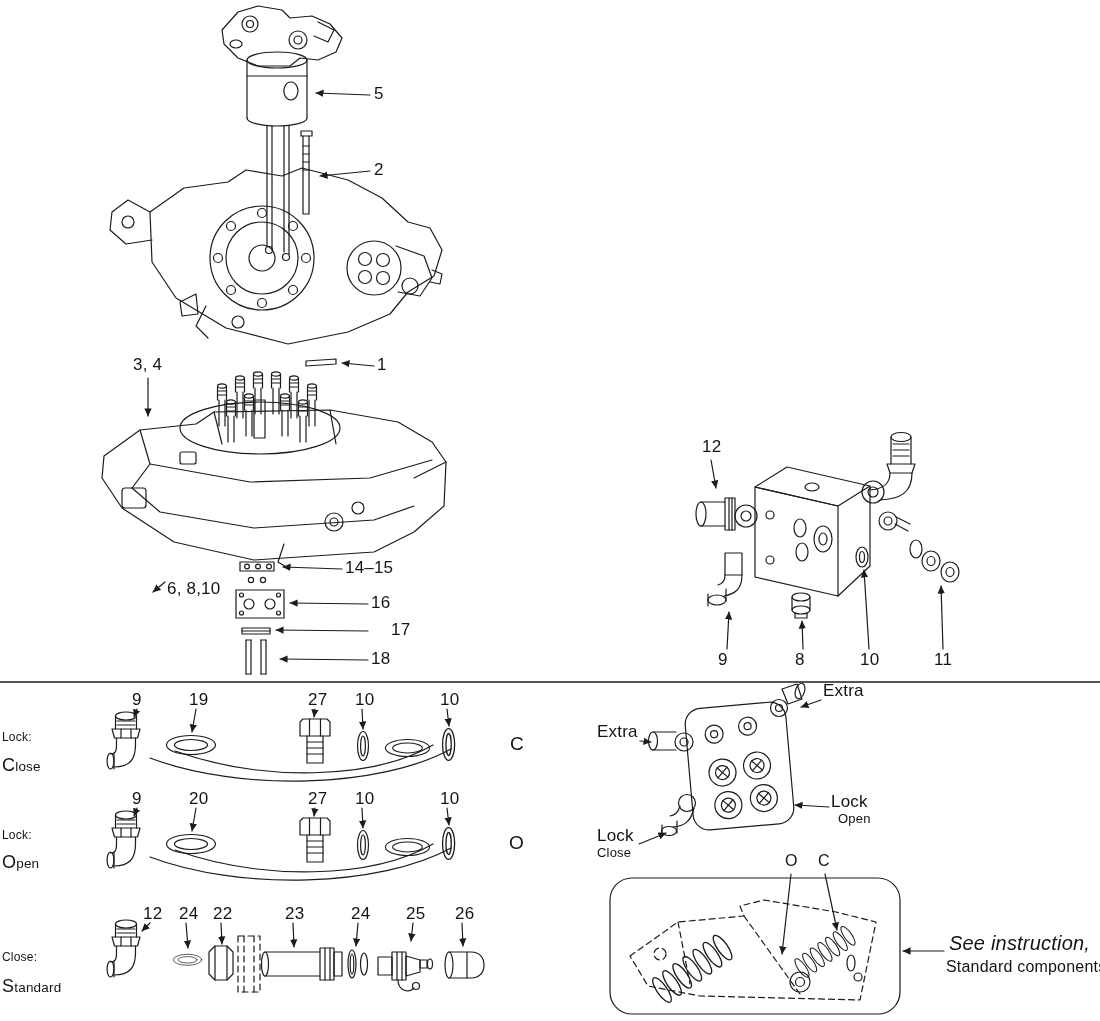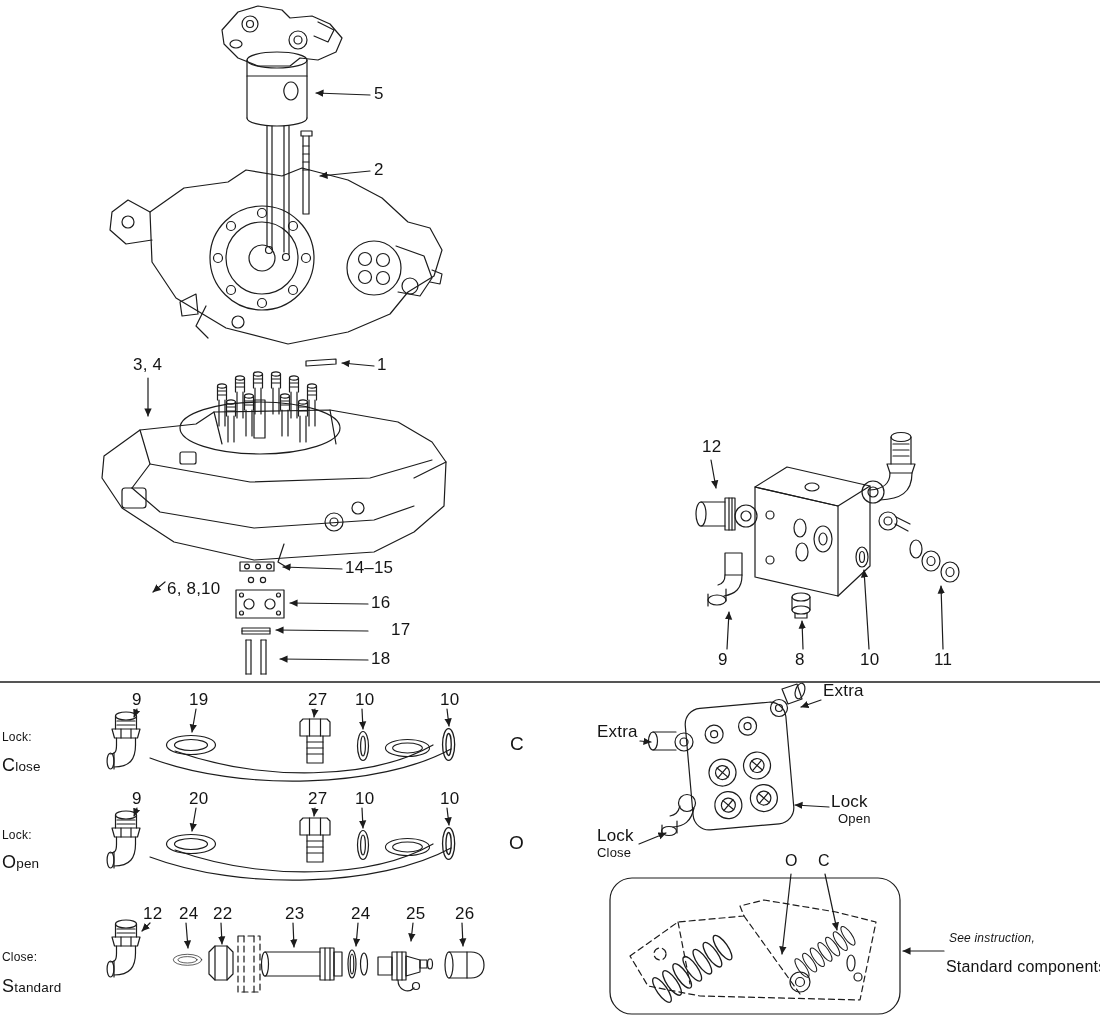--- a/index.html
+++ b/index.html
@@ -11,21 +11,21 @@
   .art .dash{stroke-dasharray:6 4}
   .art .heavy{stroke-width:1.6}
   .lbl{position:absolute;font-size:17px;line-height:1.1;white-space:nowrap;letter-spacing:.2px}
   .row-title{font-size:12px}
   .row-sub{font-size:13.5px}
   .row-sub::first-letter{font-size:18px}
   .code-letter{font-size:19px}
   .side-title{font-size:17px}
   .side-sub{font-size:13px}
   .oc-letter{font-size:16px}
-  .note-italic{font-style:italic;font-size:12px}
+  .note-italic{font-style:italic;font-size:20px}
   .note-plain{font-size:16px}
 </style>
 </head>
 <body>
 
 <div class="canvas">
 
   <svg class="art" width="1100" height="1021" viewBox="0 0 1100 1021">
     <defs>
       <marker id="arrow" viewBox="0 0 8 8" refX="7.2" refY="4" markerWidth="7" markerHeight="7" orient="auto">

